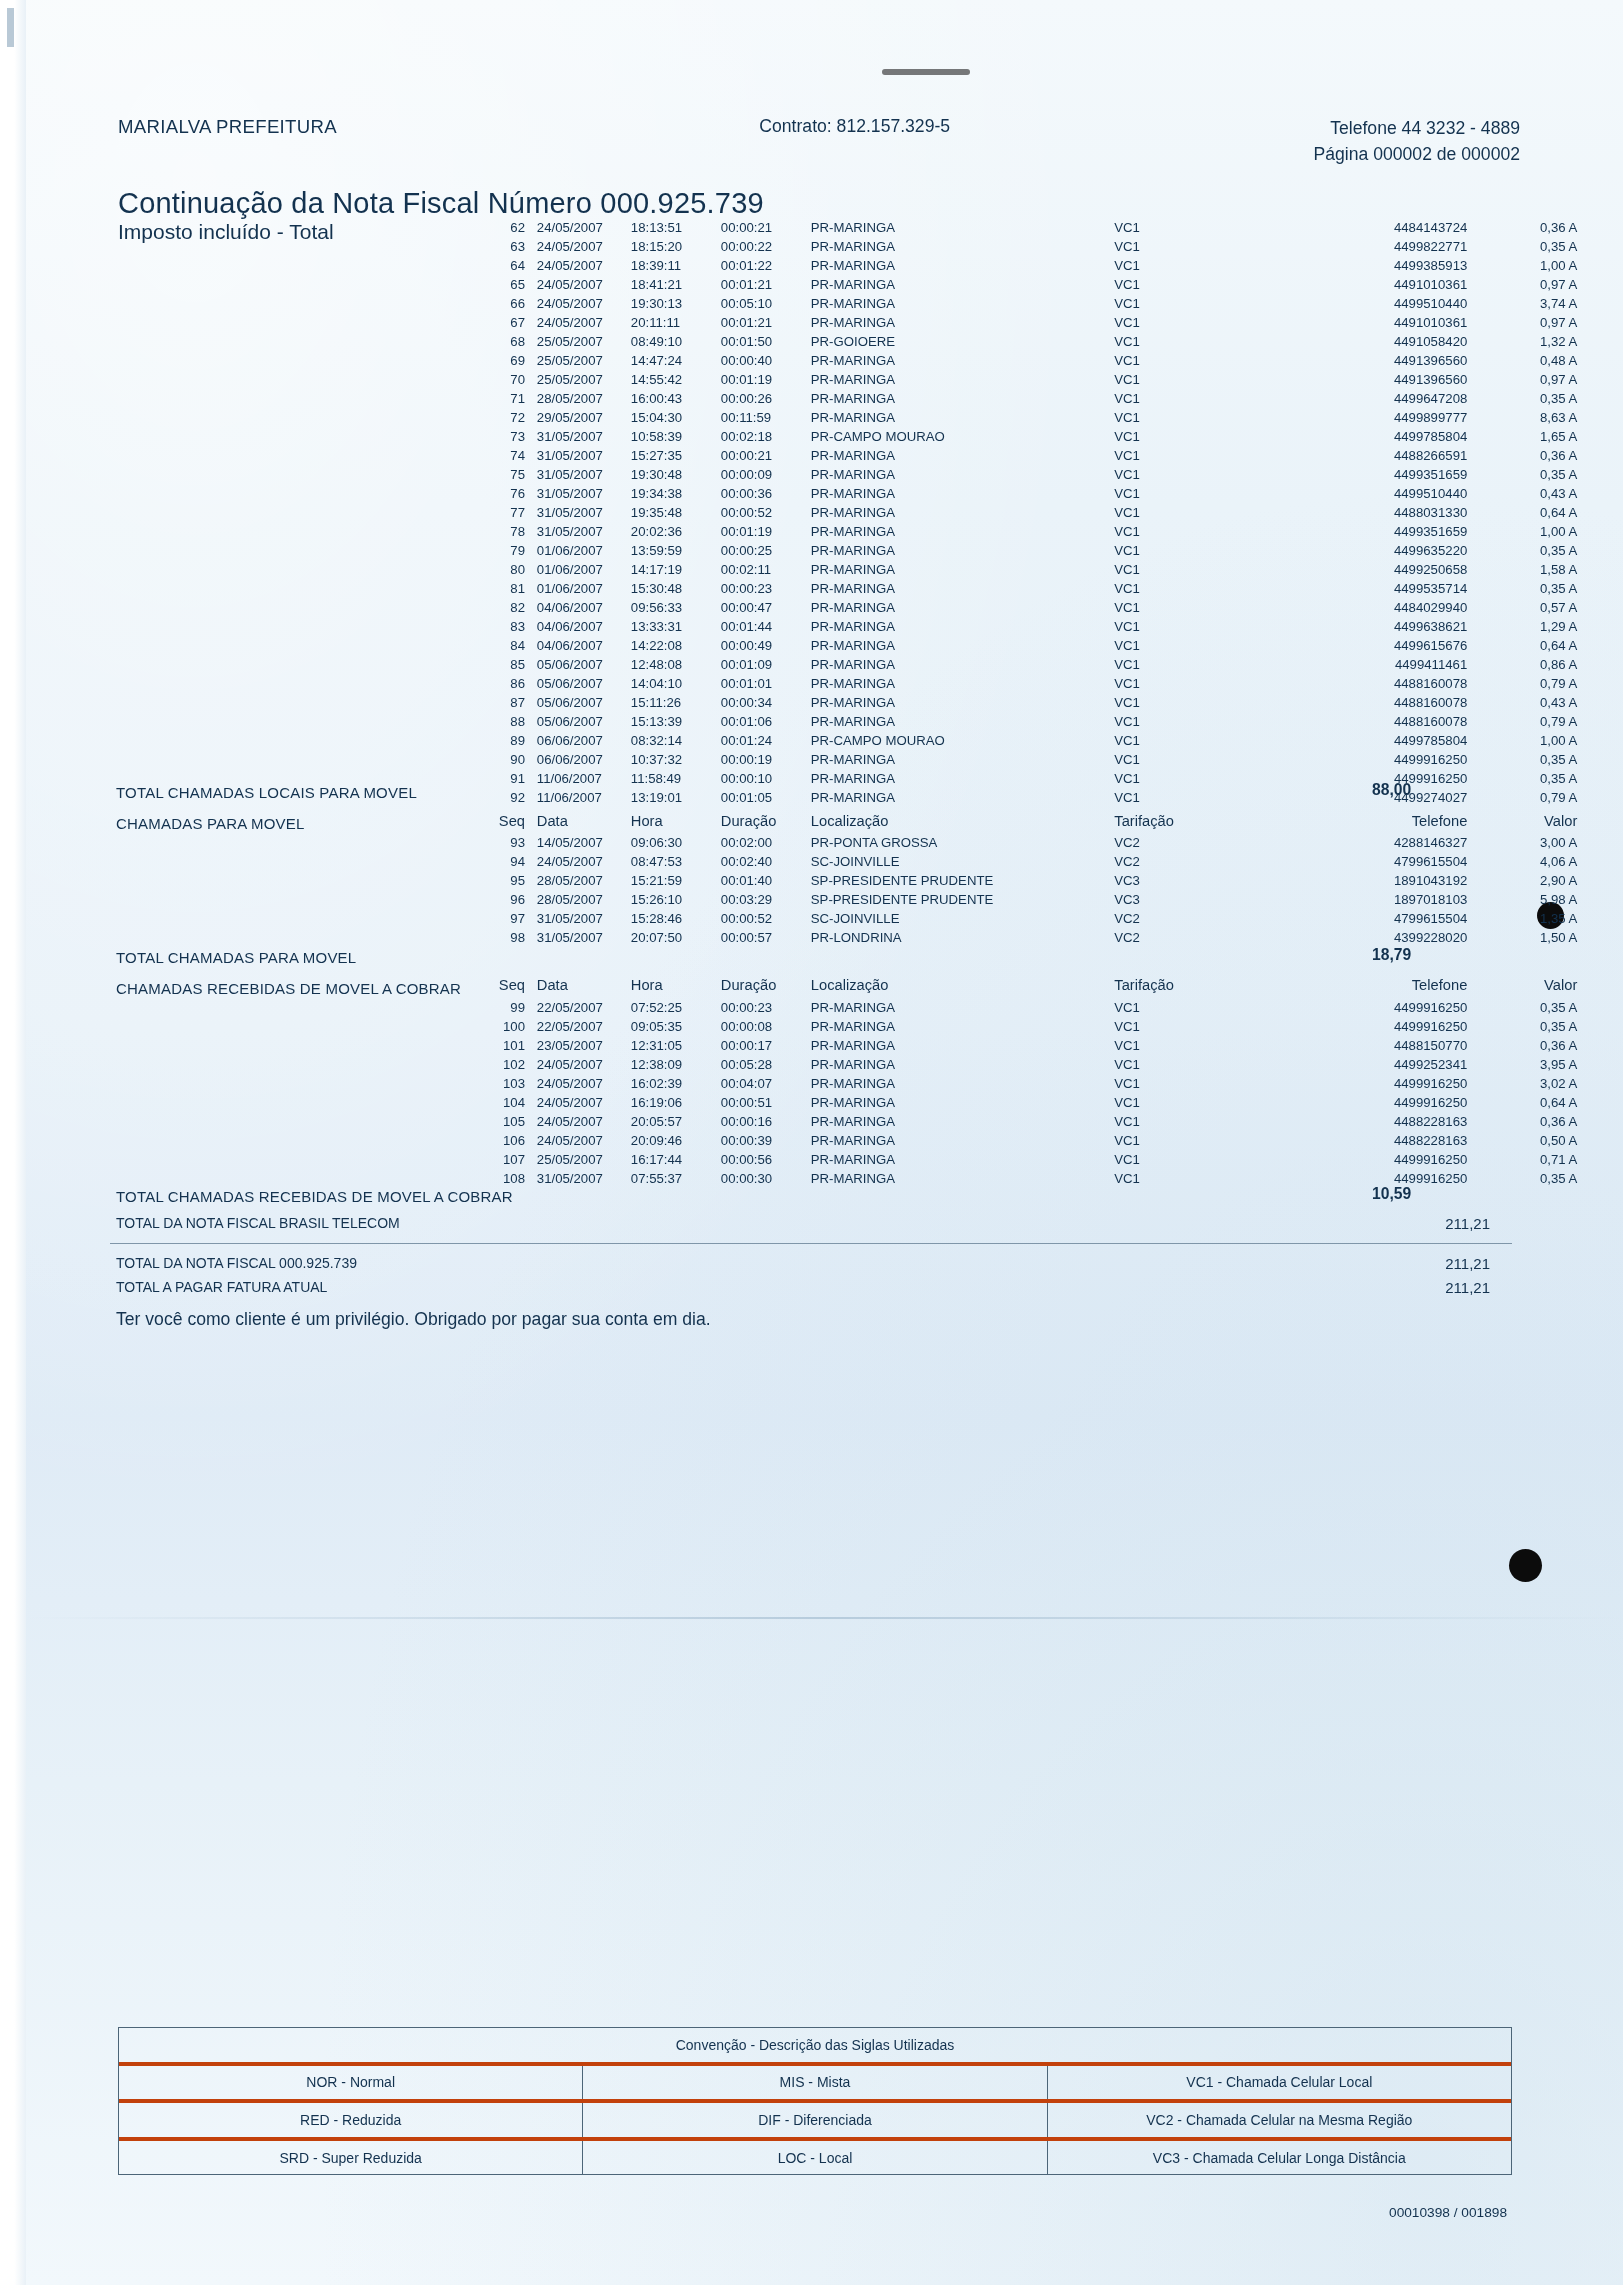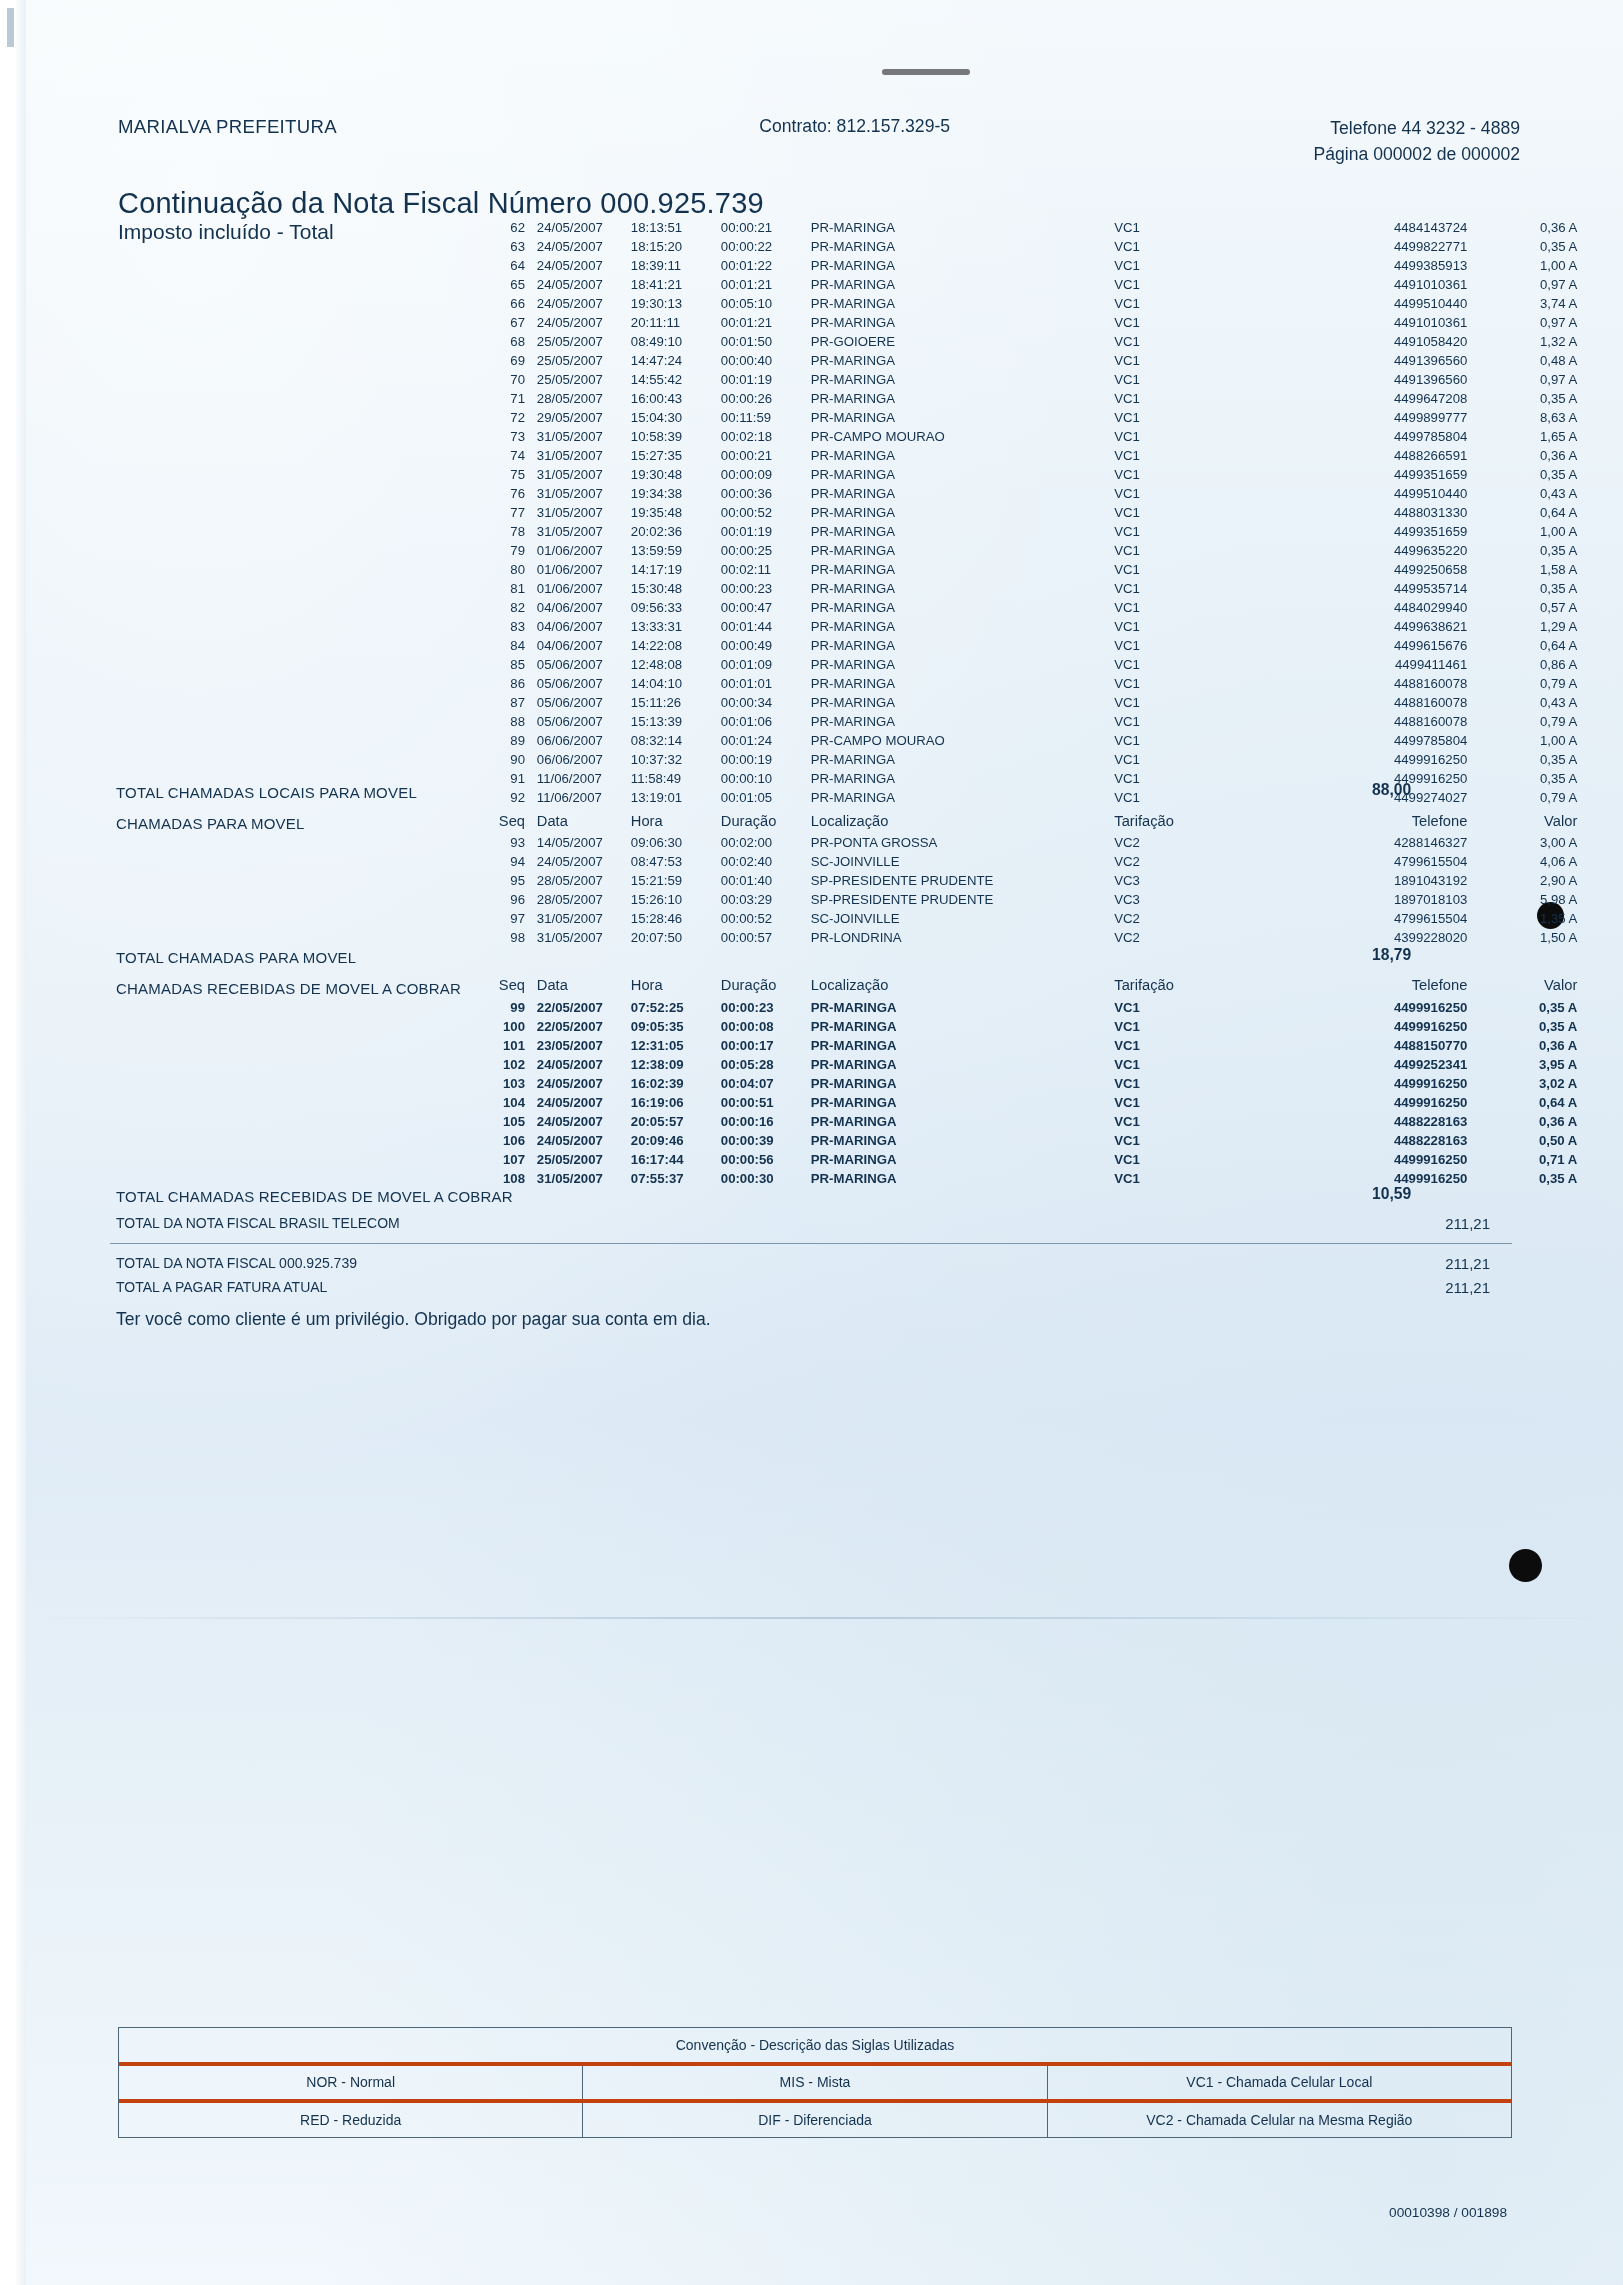--- a/index.html
+++ b/index.html
@@ -522,21 +522,21 @@
       <div class="c-data">Data</div>
       <div class="c-hora">Hora</div>
       <div class="c-dur">Duração</div>
       <div class="c-loc">Localização</div>
       <div class="c-tar">Tarifação</div>
       <div class="c-tel">Telefone</div>
       <div class="c-val">Valor</div>
     </div>
   </div>
 
-  <div class="tbl" id="sec2-rows" style="left:480px; top:998px;font-weight:bold;">
+  <div class="tbl" id="sec2-rows" style="left:480px; top:998px;">
       <div class="r">
         <div class="c-seq">99</div>
         <div class="c-data">22/05/2007</div>
         <div class="c-hora">07:52:25</div>
         <div class="c-dur">00:00:23</div>
         <div class="c-loc">PR-MARINGA</div>
         <div class="c-tar">VC1</div>
         <div class="c-tel">4499916250</div>
         <div class="c-val">0,35 A</div>
       </div>
@@ -655,18 +655,23 @@
     <div class="lrow">
       <div class="lcell">NOR - Normal</div>
       <div class="lcell">MIS - Mista</div>
       <div class="lcell">VC1 - Chamada Celular Local</div>
     </div>
     <div class="lrow">
       <div class="lcell">RED - Reduzida</div>
       <div class="lcell">DIF - Diferenciada</div>
       <div class="lcell">VC2 - Chamada Celular na Mesma Região</div>
     </div>
+    <div class="lrow">
+      <div class="lcell">SRD - Super Reduzida</div>
+      <div class="lcell">LOC - Local</div>
+      <div class="lcell">VC3 - Chamada Celular Longa Distância</div>
+    </div>
   </div>
 
   <div class="footer-code">00010398 / 001898</div>
 
 </div>
 
 
 </body></html>

